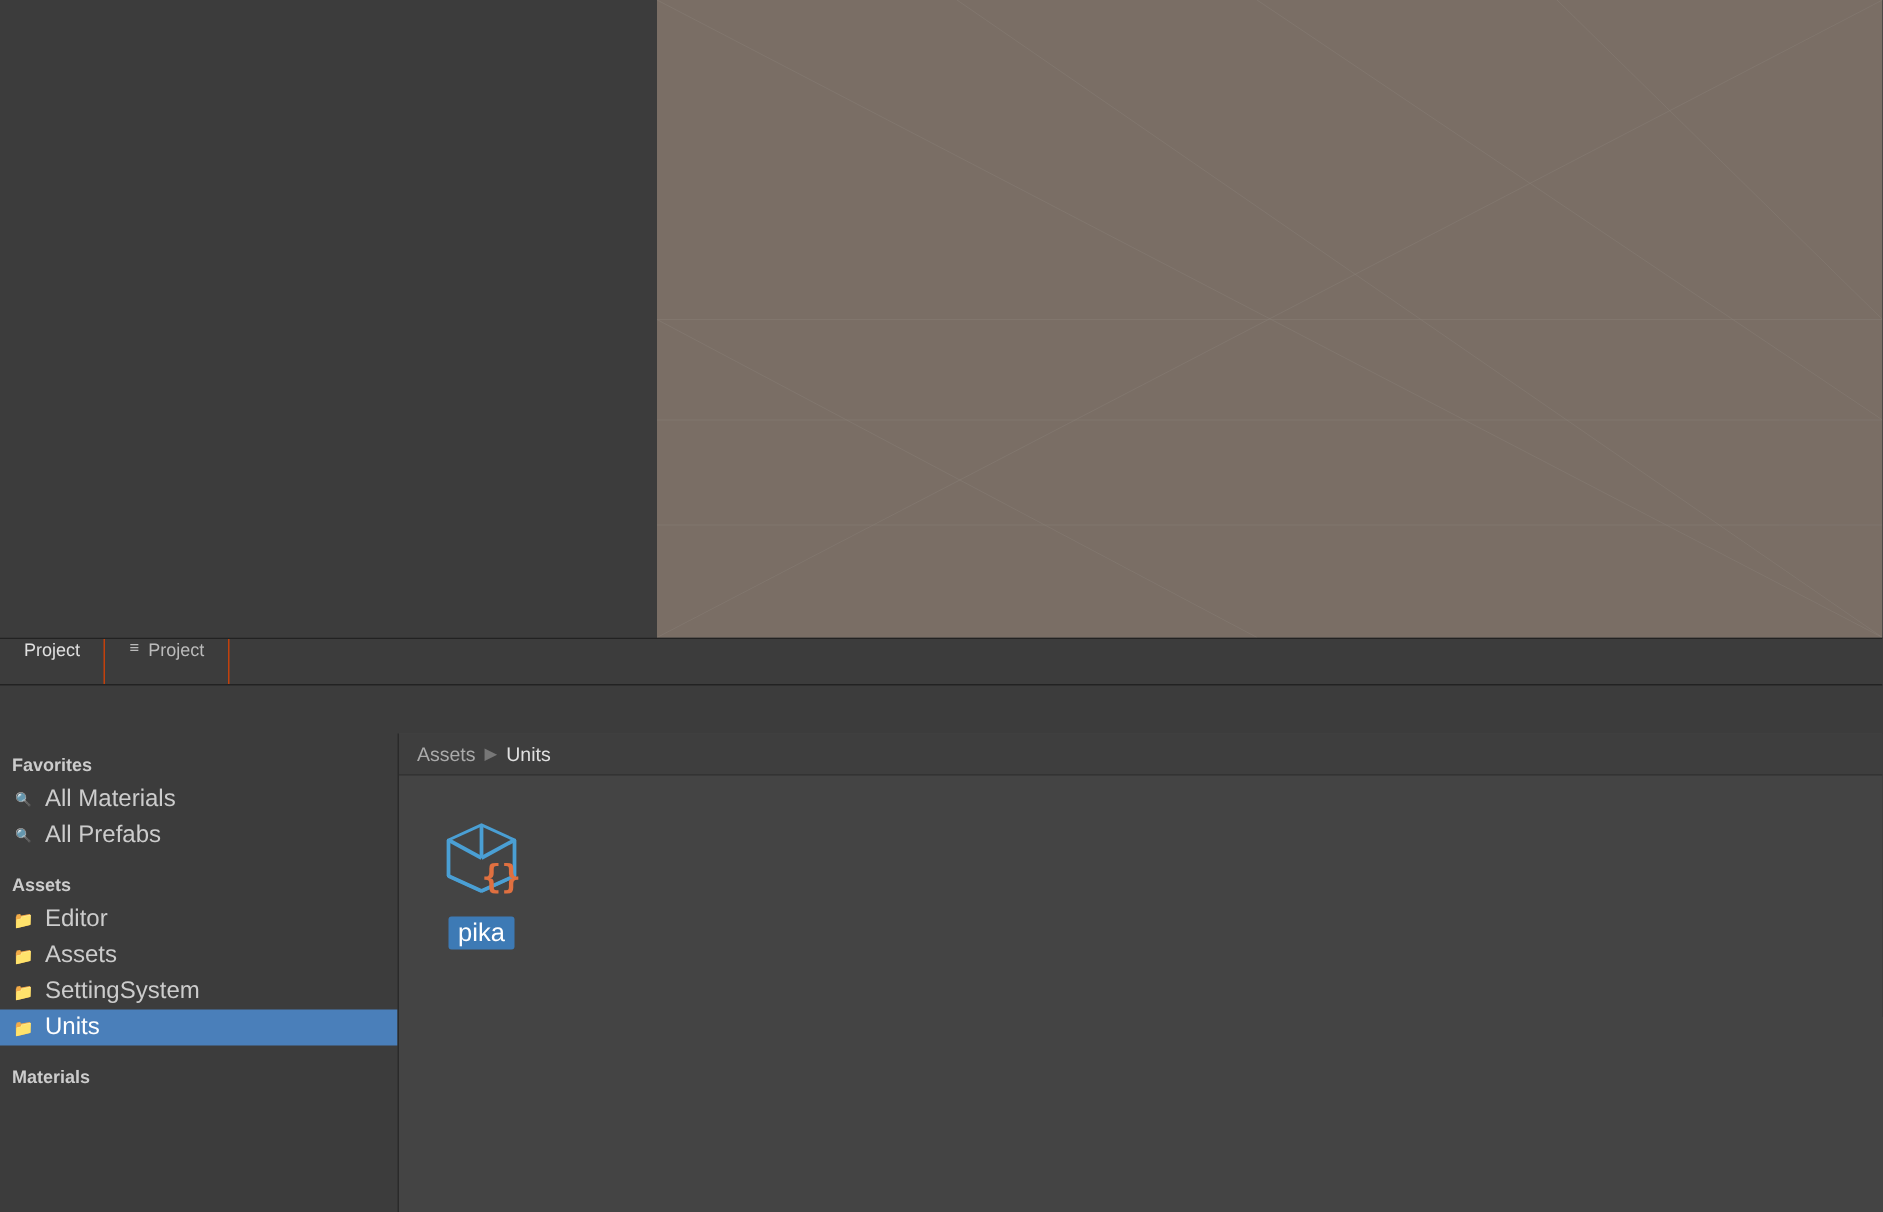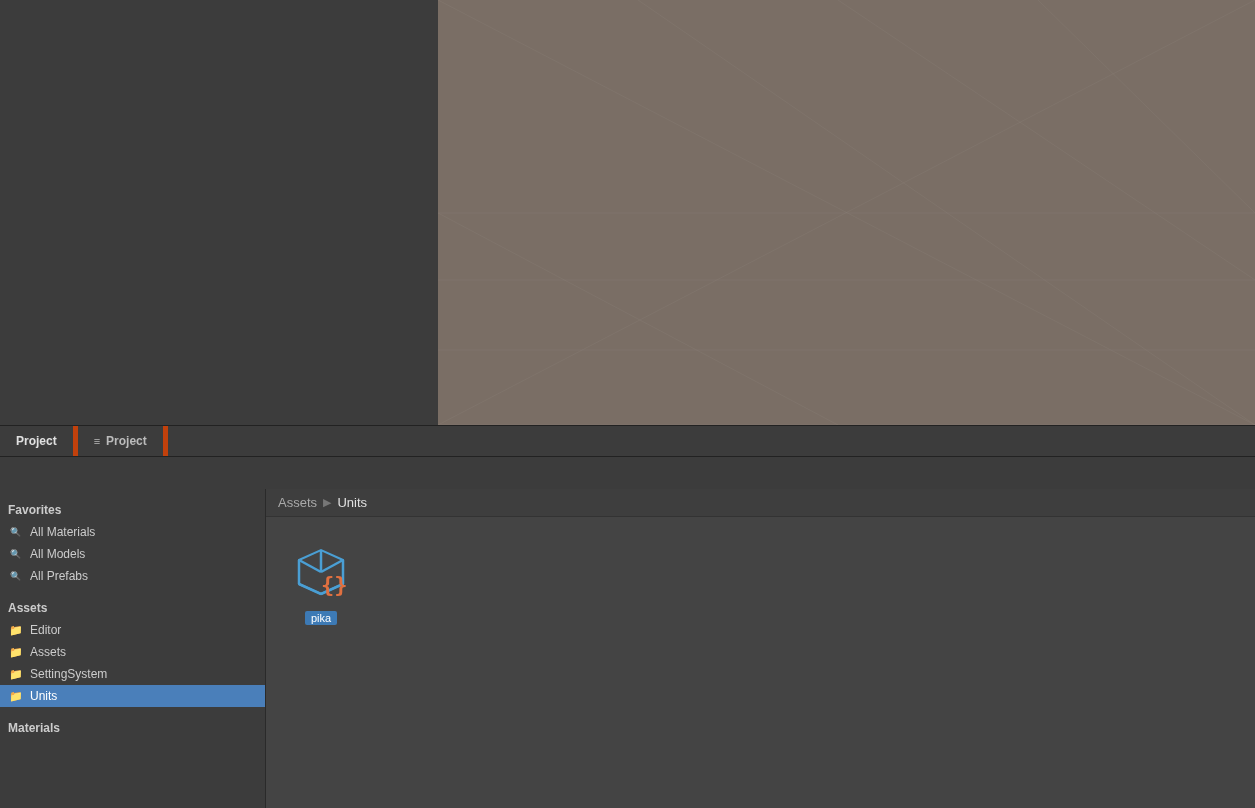--- a/index.html
+++ b/index.html
@@ -51,27 +51,26 @@
       display: flex;
       align-items: center;
       border-top: 1px solid #222;
       border-bottom: 1px solid #222;
     }
 
     .tab {
       height: 100%;
       padding: 0 16px;
       display: flex;
-      align-items: center;
+      align-items: flex-start;
       gap: 6px;
       cursor: pointer;
       font-size: 12px;
       color: #bbb;
-      border-right: 5px solid #c2410c;
-      font-weight: bold;
+      border-right: 1px solid #c2410c;
     }
 
     .tab.active {
       background: #3c3c3c;
       color: #e0e0e0;
     }
 
     .tab-icon {
       font-size: 11px;
     }
@@ -99,21 +98,21 @@
       font-weight: 600;
       color: #cccccc;
     }
 
     .sidebar-item {
       padding: 3px 8px;
       display: flex;
       align-items: center;
       gap: 6px;
       cursor: pointer;
-      font-size: 12px;
+      font-size: 16px;
       color: #cccccc;
     }
 
     .sidebar-item.selected {
       background: #4a7fba;
       color: #fff;
     }
 
     .sidebar-item .item-icon {
       width: 16px;
@@ -199,21 +198,21 @@
     .file-icon-container {
       width: 70px;
       height: 70px;
       display: flex;
       align-items: center;
       justify-content: center;
       position: relative;
     }
 
     .file-label {
-      font-size: 11px;
+      font-size: 17px;
       color: #fff;
       background: #3d7ab5;
       padding: 1px 6px;
       border-radius: 2px;
       max-width: 80px;
       text-align: center;
       white-space: nowrap;
       overflow: hidden;
       text-overflow: ellipsis;
     }
@@ -258,24 +257,20 @@
   <div class="sidebar">
 
     <div class="sidebar-section-label">Favorites</div>
 
     <div class="sidebar-item">
       <span class="item-icon search-icon-small"></span>
       <span>All Materials</span>
     </div>
     <div class="sidebar-item">
       <span class="item-icon search-icon-small"></span>
-      <span>All Models</span>
-    </div>
-    <div class="sidebar-item">
-      <span class="item-icon search-icon-small"></span>
       <span>All Prefabs</span>
     </div>
 
     <div class="sidebar-divider"></div>
 
     <div class="sidebar-section-label">Assets</div>
 
     <div class="sidebar-item">
       <span class="item-icon folder-icon"></span>
       <span>Editor</span>

